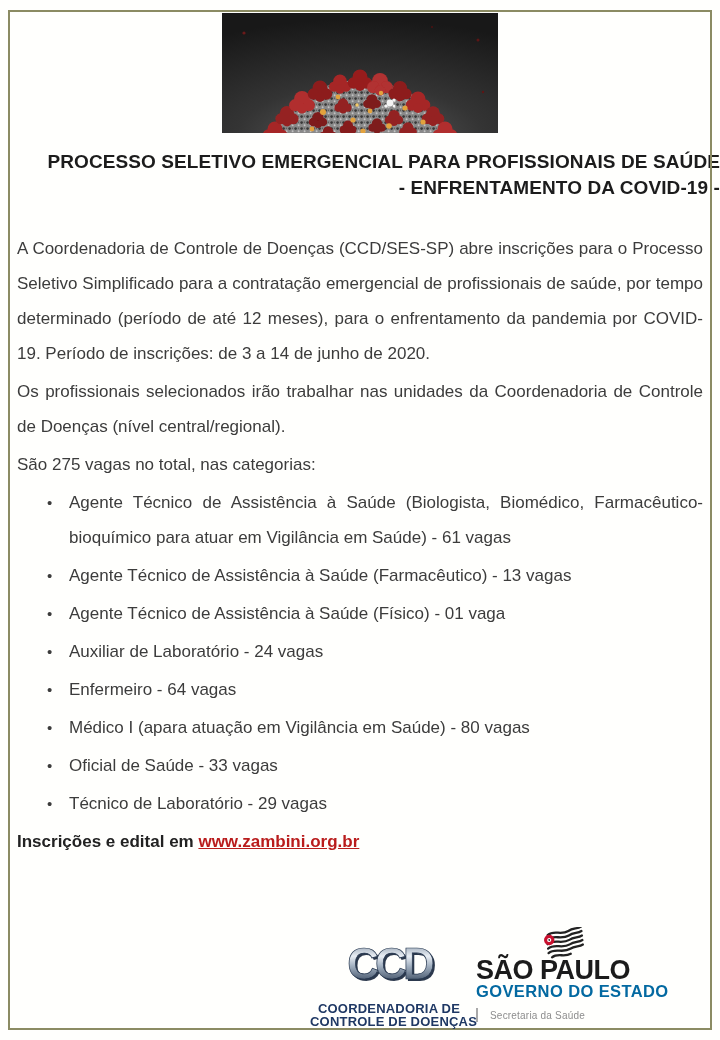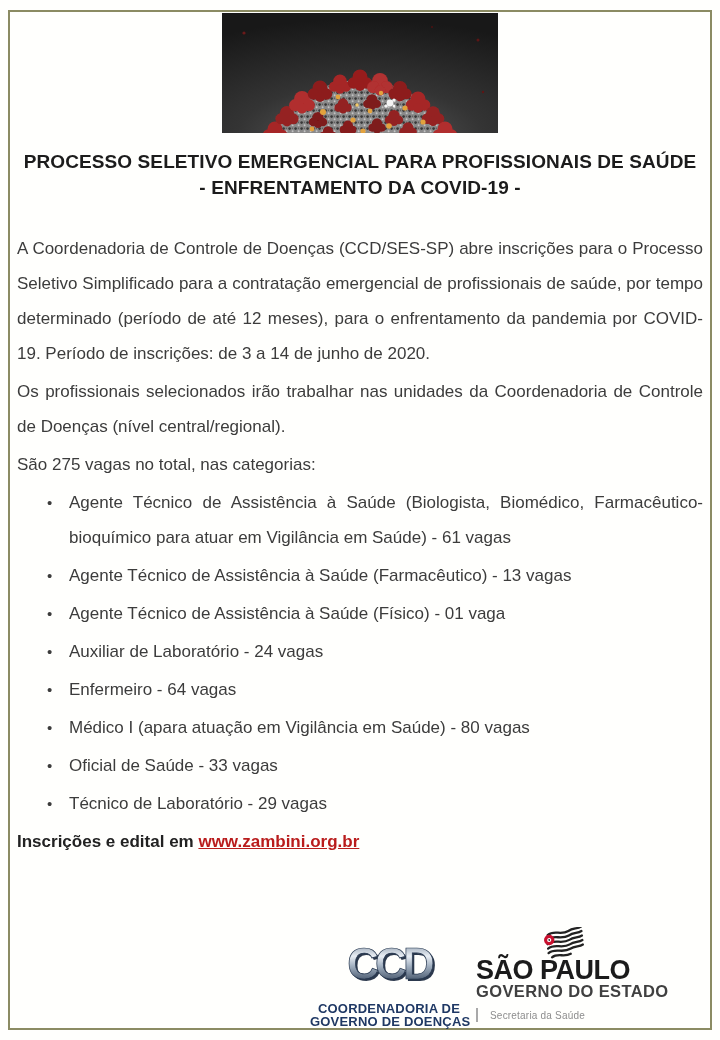--- a/index.html
+++ b/index.html
@@ -27,21 +27,21 @@
     width: 276px;
     height: 120px;
     margin: 13px auto 0 auto;
     display: block;
     overflow: hidden;
   }
 
   
   .doc-title {
     margin-top: 16px;
-    text-align: center;
+    text-align: right;
     font-size: 19px;
     font-weight: bold;
     line-height: 26px;
     color: #1c1c1c;
     letter-spacing: 0.1px;
   }
 
   
   .content {
     margin-top: 30px;
@@ -116,21 +116,21 @@
     font-weight: bold;
     letter-spacing: -0.5px;
     color: #1b1b1b;
     line-height: 26px;
     white-space: nowrap;
   }
   .sp-subtitle {
     font-size: 16.5px;
     font-weight: bold;
     letter-spacing: 0.4px;
-    color: #404040;
+    color: #0369a1;
     line-height: 17px;
     white-space: nowrap;
   }
   .sp-secretariat {
     display: flex;
     align-items: center;
     margin-top: 8px;
   }
   .sp-secretariat .bar {
     width: 2px; height: 14px;
@@ -299,21 +299,21 @@
             <stop offset="0.35" stop-color="#e9eef4"></stop>
             <stop offset="0.55" stop-color="#a3b1c1"></stop>
             <stop offset="1" stop-color="#1c2d45"></stop>
           </linearGradient>
         </defs>
         <text x="81" y="40" text-anchor="middle" font-family="Liberation Sans, sans-serif" font-size="44" font-weight="bold" letter-spacing="-4" fill="#16243a" opacity="0.9">CCD</text>
         <text x="79" y="38" text-anchor="middle" font-family="Liberation Sans, sans-serif" font-size="44" font-weight="bold" letter-spacing="-4" fill="url(#ccdg)" stroke="#26374f" stroke-width="0.7">CCD</text>
       </svg>
       <div class="ccd-caption">
         <div>COORDENADORIA DE</div>
-        <div>GOVERNO DE DOENÇAS</div>
+        <div>CONTROLE DE DOENÇAS</div>
       </div>
     </div>
 
     <div class="sp-block">
       <svg class="sp-flag" width="46" height="38" viewBox="0 0 46 38">
         <g transform="rotate(-6 8 30)">
           <g stroke="#222222" stroke-width="2.3" fill="none" stroke-linecap="round">
             <path d="M7,26  c7,-5 14,2 22,-2 c5,-2.5 9,-1 13,-3"></path>
             <path d="M7,21.5 c7,-5 14,2 22,-2 c5,-2.5 9,-1 13,-3"></path>
             <path d="M7,17  c7,-5 14,2 22,-2 c5,-2.5 9,-1 13,-3"></path>

